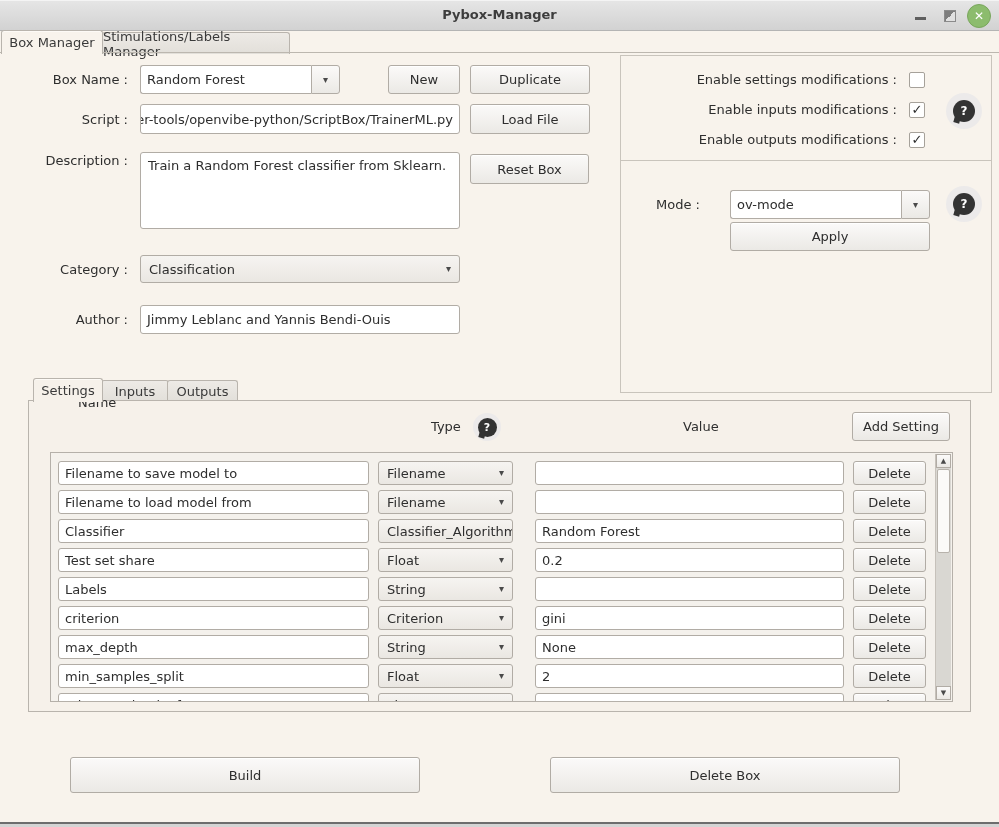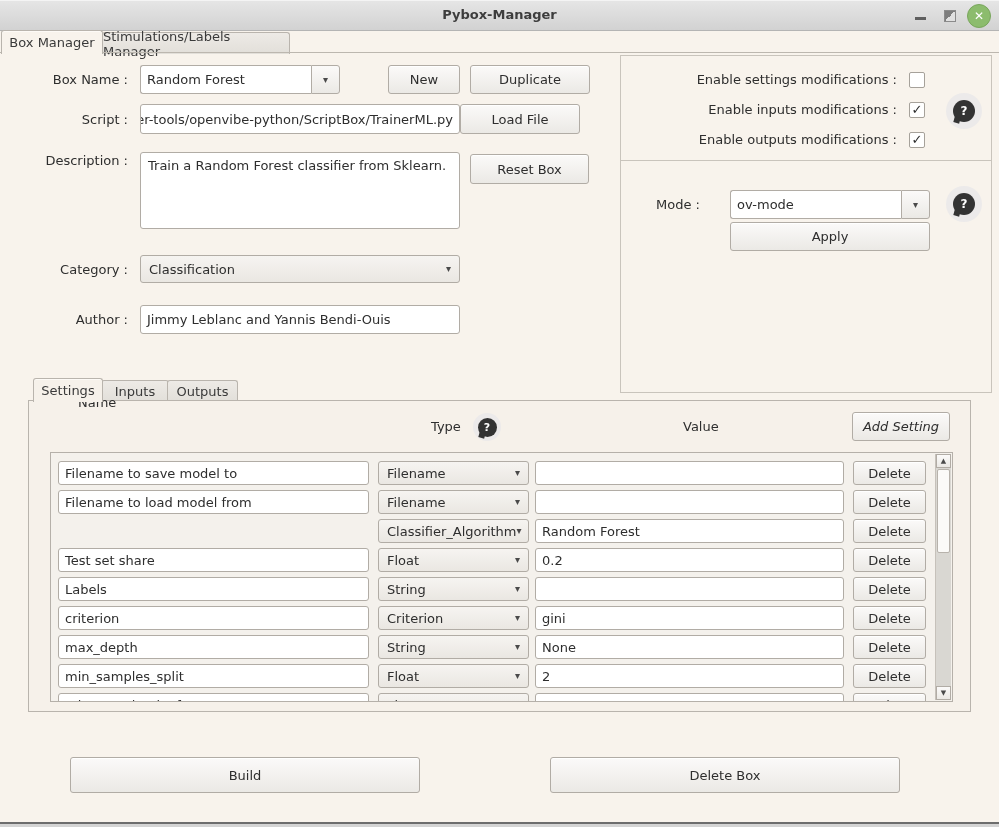--- a/index.html
+++ b/index.html
@@ -65,21 +65,21 @@
     background:#333;transform:rotate(15deg);}
   .help-bubble span{position:relative;z-index:1;}
   .panel-frame{position:absolute;border:1px solid #c9c4bc;box-sizing:border-box;}
   .hdiv{position:absolute;height:1px;background:#c9c4bc;}
   .rlabel{position:absolute;text-align:right;}
   
   .list-frame{position:absolute;border:1px solid #b5b0a9;box-sizing:border-box;overflow:hidden;background:#f4f1ec;}
   .srow{position:absolute;left:0;height:24px;}
   .srow .entry,.srow .dropbtn,.srow .btn{top:0;height:24px;}
   .sr-name{left:7px;width:311px;}
-  .sr-type{left:327px;width:151px;}
+  .sr-type{left:327px;width:135px;}
   .sr-value{left:484px;width:309px;}
   .sr-del{left:802px;width:73px;}
   .scrollbar{position:absolute;right:1px;top:1px;bottom:1px;width:16px;background:#d9d7d2;
     border-left:1px solid #c6c1ba;box-sizing:border-box;}
   .sb-btn{position:absolute;left:0;width:15px;height:14px;background:linear-gradient(#fbfaf9,#ebe9e5);
     border:1px solid #b1aca5;box-sizing:border-box;display:flex;align-items:center;justify-content:center;
     font-size:7px;color:#4a4a4a;}
   .sb-up{top:0;}
   .sb-down{bottom:0;}
   .sb-thumb{position:absolute;left:1px;top:15px;width:13px;height:84px;background:#fbfaf8;
@@ -114,21 +114,21 @@
     <div class="c-entry">Random Forest</div>
     <div class="c-btn">
         <span class="arrow">▾</span>
       </div>
   </div>
   <div class="btn" style="left:388px;top:65px;width:72px;height:29px;">New</div>
   <div class="btn" style="left:470px;top:65px;width:120px;height:29px;">Duplicate</div>
 
   <div class="flabel" style="left:0;top:112px;">Script :</div>
   <div class="entry clip-left" style="left:140px;top:104px;width:320px;height:30px;">eloper-tools/openvibe-python/ScriptBox/TrainerML.py</div>
-  <div class="btn" style="left:460px;top:104px;width:120px;height:30px;">Load File</div>
+  <div class="btn" style="left:470px;top:104px;width:120px;height:30px;">Load File</div>
 
   <div class="flabel" style="left:0;top:153px;">Description :</div>
   <div class="entry textarea" style="left:140px;top:152px;width:320px;height:77px;">Train a Random Forest classifier from Sklearn.</div>
   <div class="btn" style="left:470px;top:154px;width:119px;height:30px;">Reset Box</div>
 
   <div class="flabel" style="left:0;top:262px;">Category :</div>
   <div class="dropbtn" style="left:140px;top:255px;width:320px;height:28px;gap:14px;">
     <span>Classification</span>
     <span class="arrow">▾</span>
   </div>
@@ -183,21 +183,21 @@
   <div class="panel-frame" style="left:28px;top:400px;width:943px;height:312px;border-color:#b9b4ad;background:#f6f1ea;"></div>
 
   <div class="rlabel" style="left:78px;top:395px;text-align:left;">Name</div>
   <div class="rlabel" style="left:431px;top:419px;text-align:left;">Type</div>
   <div class="help" style="left:473px;top:413px;width:28px;height:28px;">
     <div class="help-bubble" style="width:19px;height:19px;font-size:11px;">
         <span>?</span>
       </div>
   </div>
   <div class="rlabel" style="left:683px;top:419px;text-align:left;">Value</div>
-  <div class="btn" style="left:852px;top:412px;width:98px;height:29px;font-style:italic;">Add Setting</div>
+  <div class="btn" style="left:852px;top:412px;width:98px;height:29px;">Add Setting</div>
 
   <div class="list-frame" style="left:50px;top:452px;width:903px;height:250px;">
     <div id="rows">
         <div class="srow" style="top: 8px; width: 885px;">
           <div class="entry sr-name">Filename to save model to</div>
           <div class="dropbtn sr-type">
             <span class="dtext">Filename</span>
             <span class="arrow">▾</span>
           </div>
           <div class="entry sr-value"></div>
@@ -206,20 +206,21 @@
         <div class="srow" style="top: 37px; width: 885px;">
           <div class="entry sr-name">Filename to load model from</div>
           <div class="dropbtn sr-type">
             <span class="dtext">Filename</span>
             <span class="arrow">▾</span>
           </div>
           <div class="entry sr-value"></div>
           <div class="btn sr-del">Delete</div>
         </div>
         <div class="srow" style="top: 66px; width: 885px;">
+          <div class="entry sr-name">Classifier</div>
           <div class="dropbtn sr-type">
             <span class="dtext">Classifier_Algorithm</span>
             <span class="arrow">▾</span>
           </div>
           <div class="entry sr-value">Random Forest</div>
           <div class="btn sr-del">Delete</div>
         </div>
         <div class="srow" style="top: 95px; width: 885px;">
           <div class="entry sr-name">Test set share</div>
           <div class="dropbtn sr-type">

